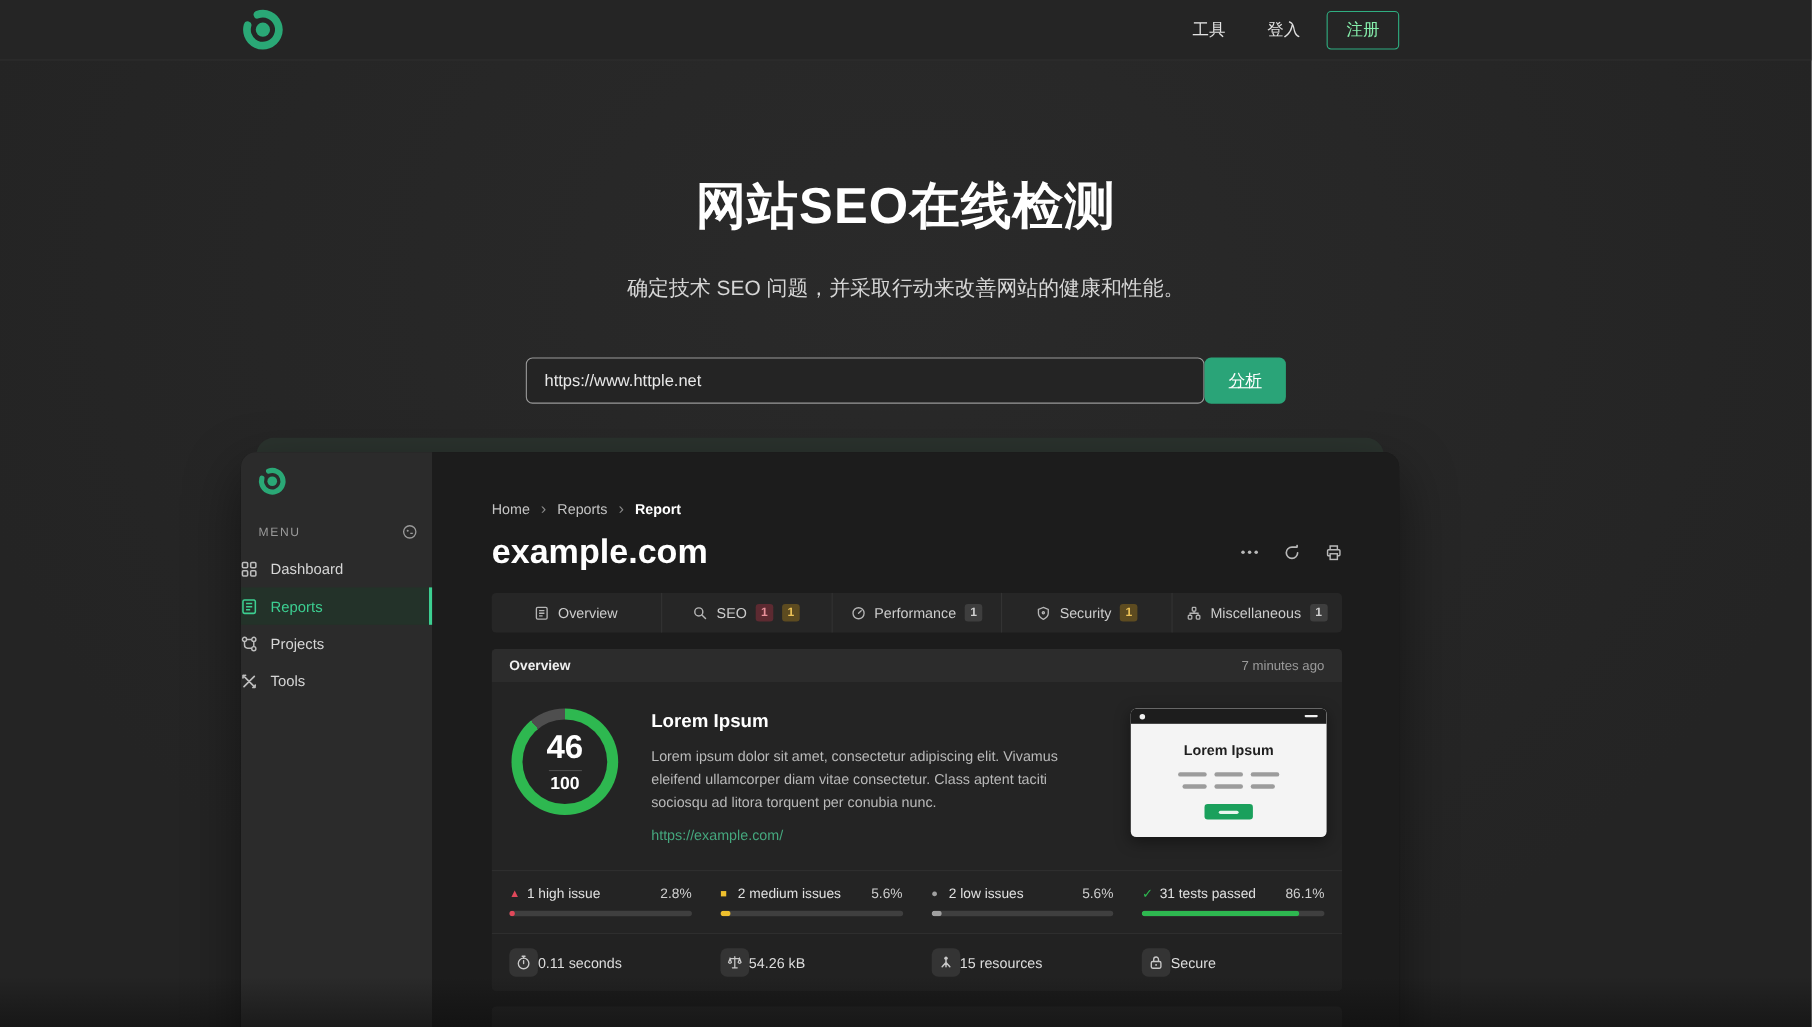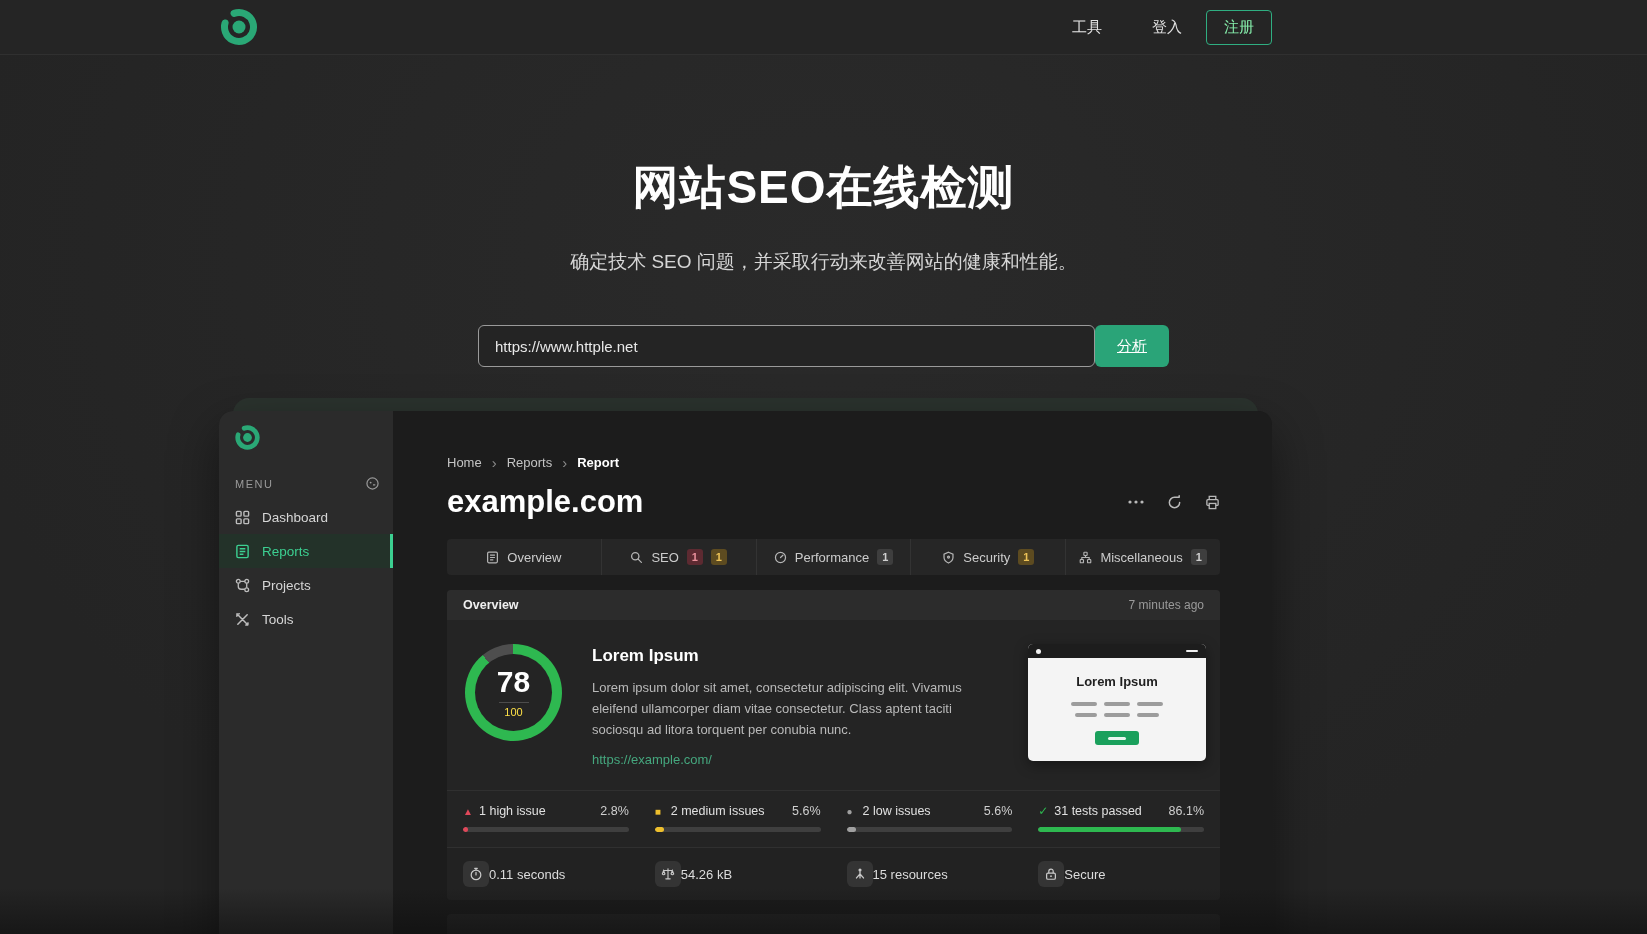--- a/index.html
+++ b/index.html
@@ -8,21 +8,21 @@
     font-family:"Liberation Sans","DejaVu Sans",sans-serif;
     background:radial-gradient(ellipse at 50% 28%, #2a2a2a 0%, #242424 75%);
     color:#e6e6e6; position:relative;
   }
   .container { width:1053px; margin-left:219px; }
 
   
   .nav { height:55px; border-bottom:1px solid rgba(255,255,255,0.05); background:#252525; }
   .nav-inner { height:100%; display:flex; align-items:center; }
   .nav-spacer { flex:1; }
-  .nav-link { color:#e3e3e3; font-size:15px; margin-left:50px; cursor:pointer; }
+  .nav-link { color:#e3e3e3; font-size:15px; margin-left:38px; cursor:pointer; }
   .register-btn {
     margin-left:24px; padding:7px 17px; font-size:15px; cursor:pointer;
     background:transparent; border:1px solid #2fae81; border-radius:4px; color:#86efac;
   }
 
   
   .hero { padding-top:102px; text-align:center; }
   .hero h1 { font-size:46px; font-weight:700; color:#ffffff; letter-spacing:1px; }
   .hero .subtitle { margin-top:30px; font-size:19px; color:#d6d6d6; }
   .search-row { margin-top:50px; display:flex; justify-content:center; align-items:center; }
@@ -47,21 +47,21 @@
     background:#1c1c1c; border-radius:14px 14px 0 0; overflow:hidden;
     box-shadow:0 18px 50px rgba(0,0,0,0.45);
   }
 
   
   .sidebar { width:174px; background:#2b2b2b; padding-top:13px; flex-shrink:0; }
   .side-logo { margin:0 0 20px 15px; }
   .menu-row { display:flex; align-items:center; justify-content:space-between; padding:6px 14px 10px 16px; }
   .menu-label { font-size:11px; letter-spacing:1.5px; color:#9a9a9a; }
   .side-item {
-    display:flex; align-items:center; gap:12px; height:34px; padding-left:16px;
+    display:flex; align-items:center; gap:12px; height:34px; 
     font-size:13.5px; color:#d6d6d6; cursor:pointer;
   }
   .side-item svg { color:#bdbdbd; }
   .side-item.active { background:#233229; color:#3ccf91; border-right:3px solid #3ccf91; }
   .side-item.active svg { color:#3ccf91; }
 
   
   .content { flex:1; padding:43px 52px 0 54px; background:#1c1c1c; min-width:0; }
   .breadcrumb { display:flex; align-items:center; gap:10px; font-size:13px; color:#c4c4c4; }
   .breadcrumb .sep { color:#8a8a8a; font-size:15px; }
@@ -97,21 +97,21 @@
   .panel-time { font-size:12px; color:#9a9a9a; }
 
   .ov-body { display:flex; align-items:flex-start; padding:24px 14px 22px 18px; }
   .ring { width:97px; height:97px; border-radius:50%; display:flex; align-items:center; justify-content:center; flex-shrink:0; }
   .ring-inner {
     width:77px; height:77px; border-radius:50%; background:#242424;
     display:flex; flex-direction:column; align-items:center; justify-content:center;
   }
   .score-val { font-size:30px; font-weight:700; color:#ffffff; line-height:1; }
   .score-div { width:30px; height:1px; background:#4c4c4c; margin:5px 0 4px; }
-  .score-max { font-size:11px; color:#fde047; line-height:1; }
+  .score-max { font-size:16px; color:#ffffff; line-height:1;font-weight:bold; }
 
   .ov-text { flex:1; padding:2px 28px 0 30px; min-width:0; }
   .ov-text h3 { font-size:17px; font-weight:700; color:#ffffff; margin-bottom:12px; }
   .ov-desc { font-size:13px; line-height:1.6; color:#b9b9b9; max-width:420px; }
   .ov-link { display:inline-block; margin-top:12px; font-size:13px; color:#45a77e; text-decoration:none; cursor:pointer; }
 
   
   .preview { width:178px; flex-shrink:0; background:#f4f4f4; border-radius:5px; overflow:hidden; box-shadow:0 4px 14px rgba(0,0,0,0.4); }
   .preview-bar { height:14px; background:#1d1d1d; display:flex; align-items:center; justify-content:space-between; padding:0 8px; }
   .pv-dot { width:5px; height:5px; border-radius:50%; background:#f0f0f0; }
@@ -338,21 +338,21 @@
 
       <section class="panel">
         <div class="panel-header">
           <span class="panel-title">Overview</span>
           <span class="panel-time">7 minutes ago</span>
         </div>
 
         <div class="ov-body">
           <div class="ring" style="background: conic-gradient(rgb(46, 184, 80) 0deg, rgb(46, 184, 80) 89%, rgb(78, 78, 78) 89%, rgb(78, 78, 78) 100%);">
             <div class="ring-inner">
-              <span class="score-val">78</span>
+              <span class="score-val">46</span>
               <span class="score-div"></span>
               <span class="score-max">100</span>
             </div>
           </div>
 
           <div class="ov-text">
             <h3>Lorem Ipsum</h3>
             <p class="ov-desc">Lorem ipsum dolor sit amet, consectetur adipiscing elit. Vivamus eleifend ullamcorper diam vitae consectetur. Class aptent taciti sociosqu ad litora torquent per conubia nunc.</p>
             <a class="ov-link">https://example.com/</a>
           </div>

